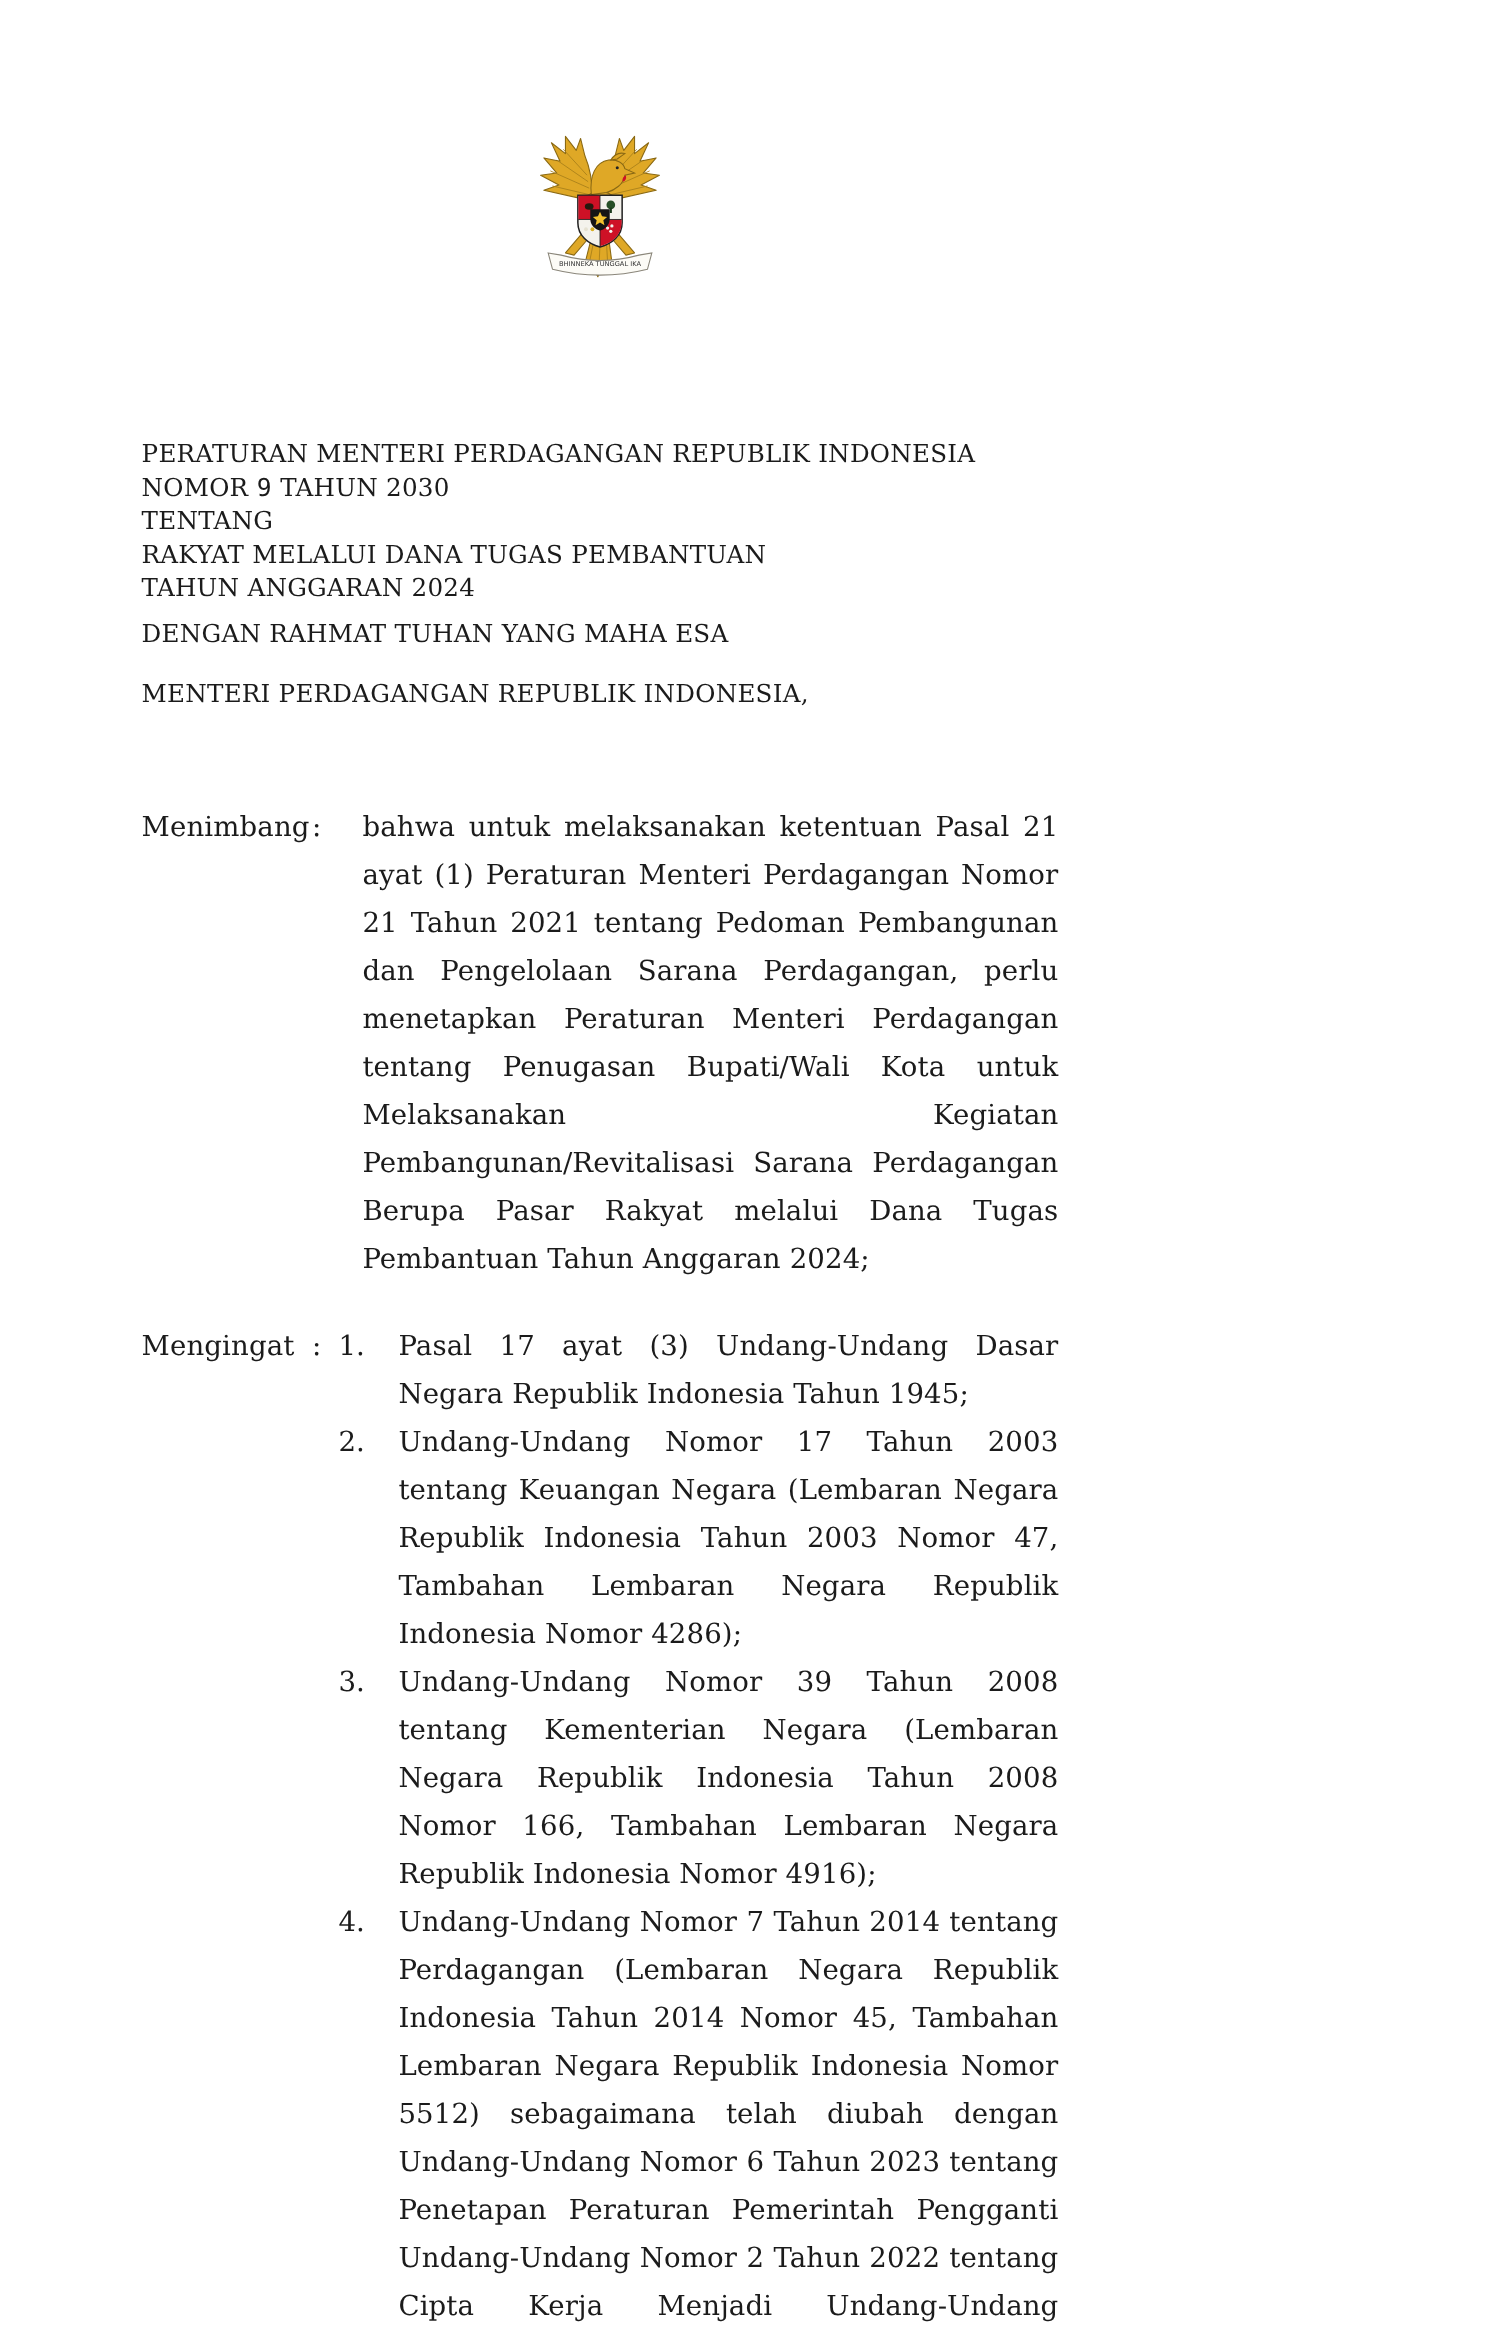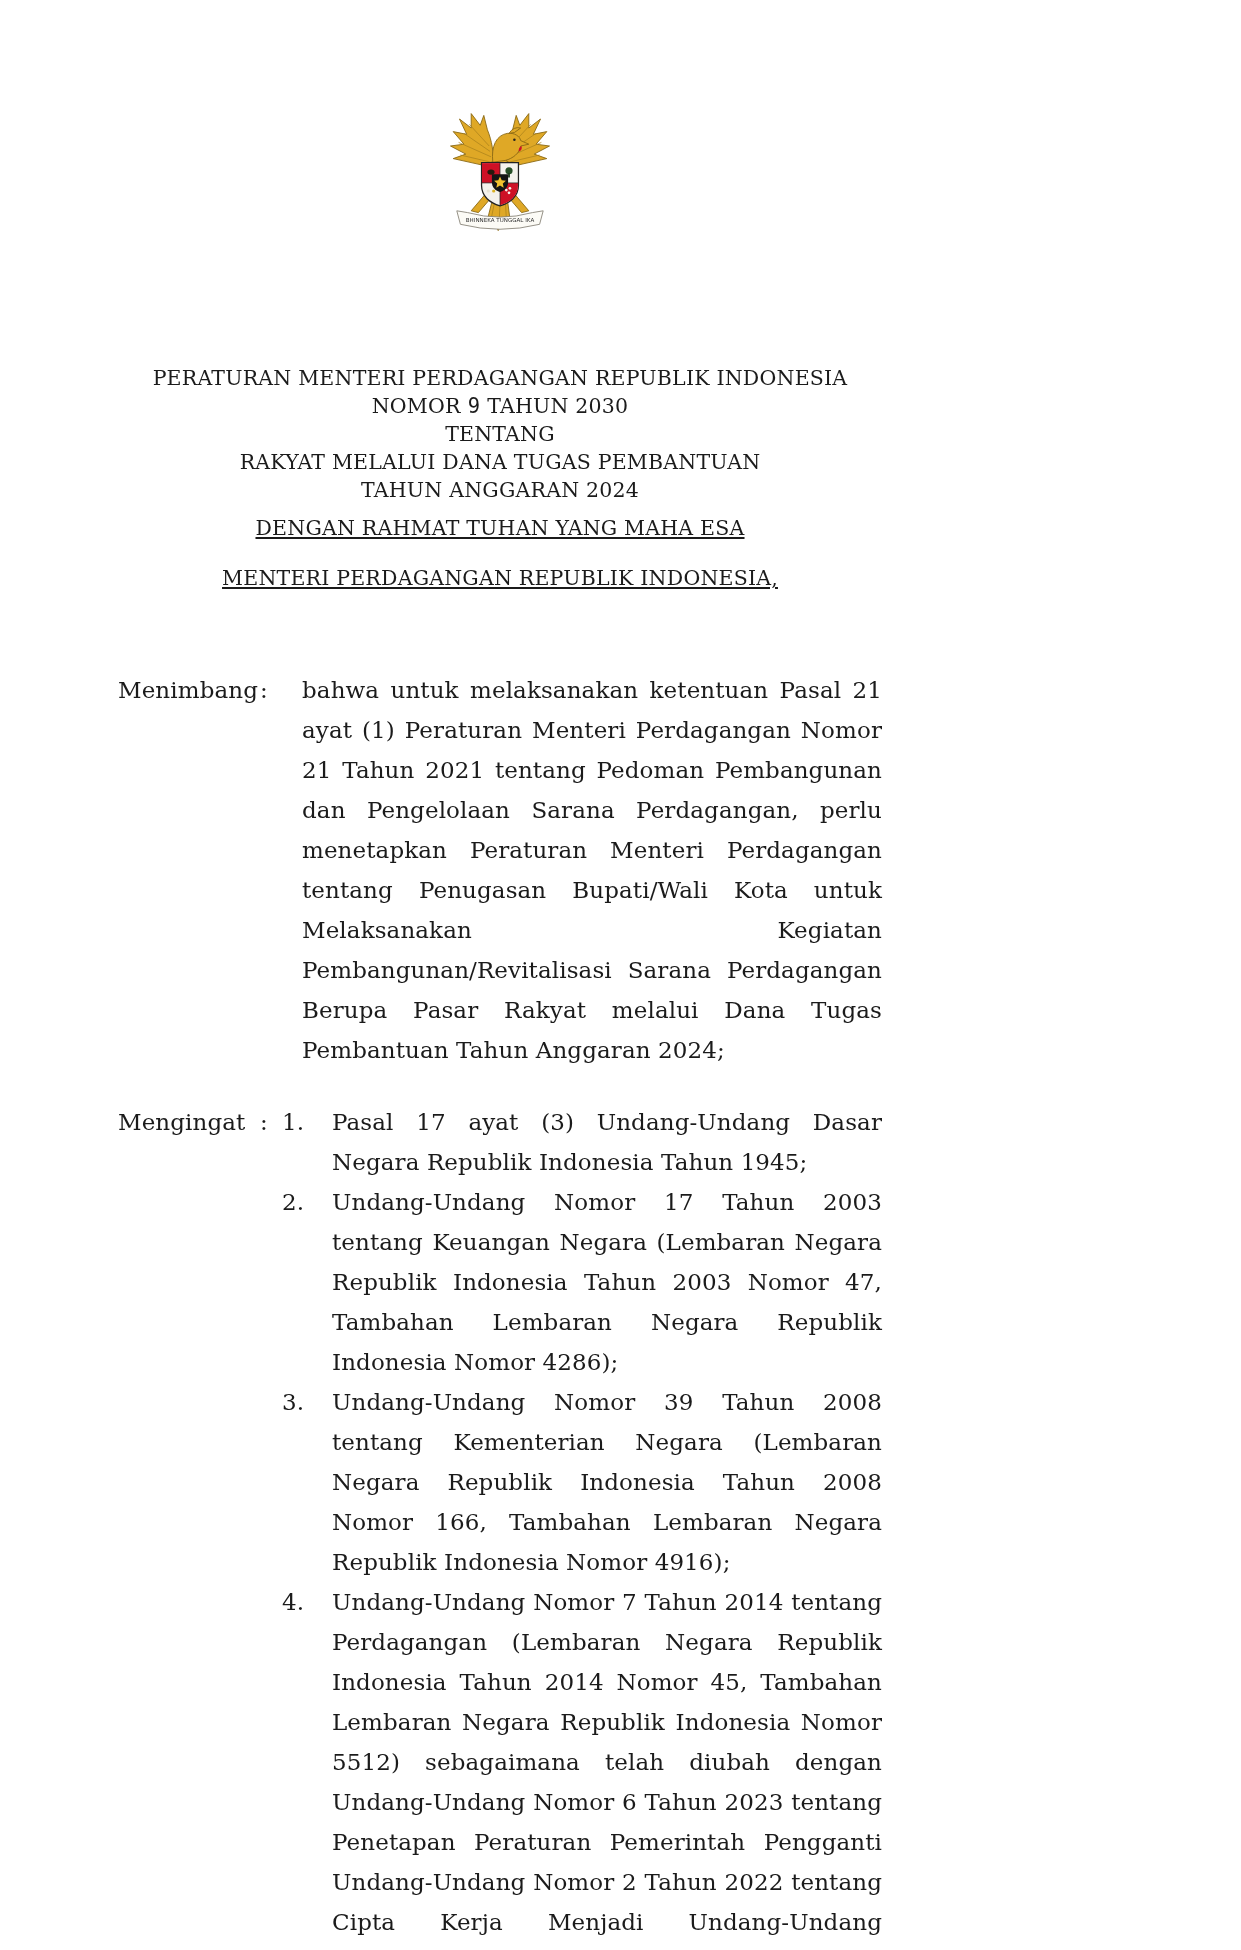--- a/index.html
+++ b/index.html
@@ -21,32 +21,32 @@
     left: 118px;
     width: 764px;
     text-align: center;
   }
 
   .title-block {
     position: absolute;
     top: 364px;
     left: 118px;
     width: 764px;
-    text-align: center;
+    text-align: left;
     font-size: 20.5px;
     line-height: 28px;
     letter-spacing: 0.2px;
   }
   .title-line { white-space: nowrap; }
   .typed-num {
     font-family: "DejaVu Sans Mono", "Liberation Mono", monospace;
     margin: 0 7px;
   }
-  .invocation { margin-top: 10px; text-decoration: underline; }
-  .authority  { margin-top: 22px; text-decoration: underline; }
+  .invocation { margin-top: 10px; }
+  .authority  { margin-top: 22px; }
 
   .body-block {
     position: absolute;
     top: 670px;
     left: 118px;
     width: 764px;
     font-size: 23px;
     line-height: 40px;
     letter-spacing: 0.1px;
   }

